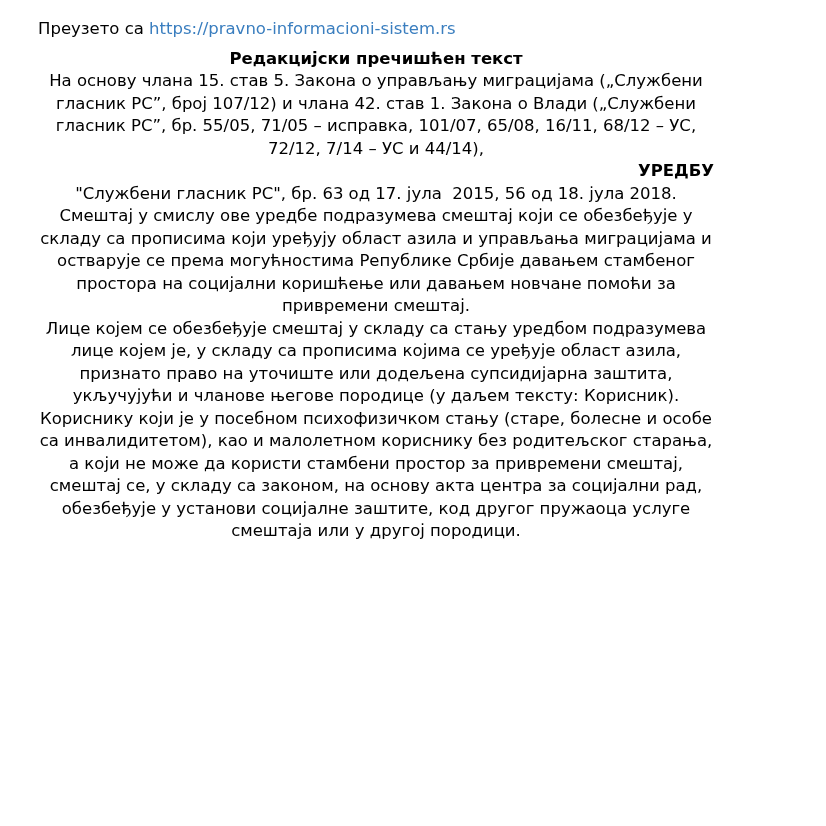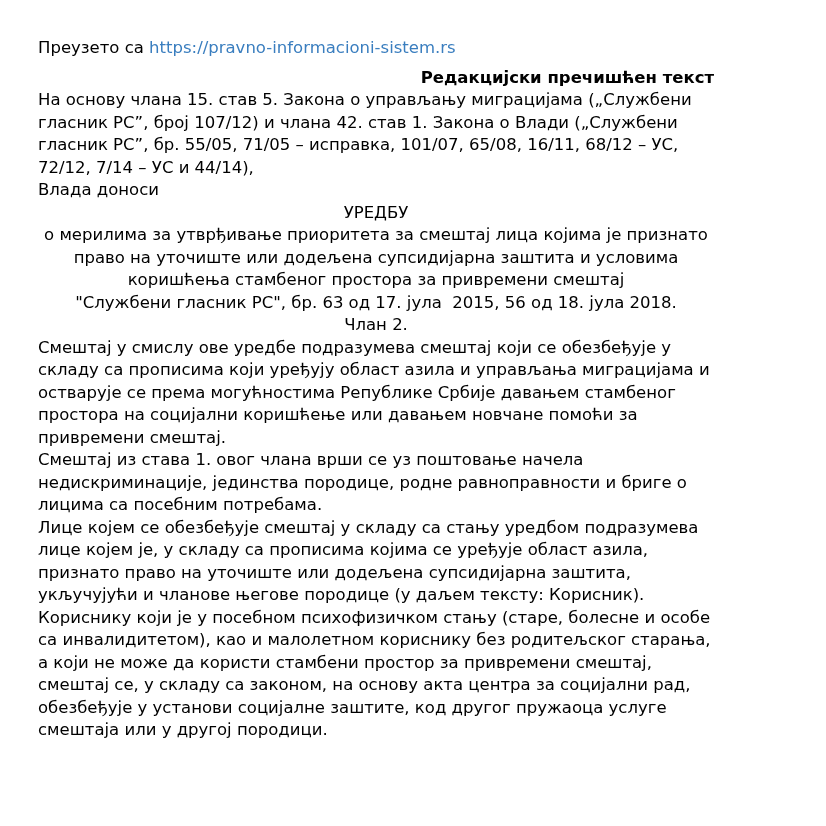--- a/index.html
+++ b/index.html
@@ -7,64 +7,60 @@
   body {
     width: 826px;
     height: 826px;
     overflow: hidden;
     font-family: "DejaVu Sans", "Liberation Sans", sans-serif;
     font-size: 16.5px;
     line-height: 22.5px;
     color: #000000;
   }
   .page {
-    padding: 37px 38px 0 38px;
+    padding: 18px 38px 0 38px;
     width: 752px;
   }
   .source-line { margin-bottom: 7px; }
   .source-line a {
     color: #3a7ebf;
     text-decoration: none;
     cursor: pointer;
   }
   .edition-note {
     font-weight: bold;
-    text-align: right;
+    text-align: center;
   }
-  p.body-par { text-align: left; }
+  p.body-par { text-align: center; }
   .centered { text-align: center; }
-  .bold { font-weight: normal; }
+  .bold { font-weight: bold; text-align: right; }
   .gazette { text-align: center; white-space: pre-wrap; }
 </style>
 </head>
 <body>
 
 <div class="page">
 
   <div class="source-line">
     <span>Преузето са </span><a href="#">https://pravno-informacioni-sistem.rs</a>
   </div>
 
   <div class="edition-note">Редакцијски пречишћен текст</div>
 
   <p class="body-par">На основу члана 15. став 5. Закона о управљању миграцијама („Службени гласник РС”, број 107/12) и члана 42. став 1. Закона о Влади („Службени гласник РС”, бр. 55/05, 71/05 – исправка, 101/07, 65/08, 16/11, 68/12 – УС, 72/12, 7/14 – УС и 44/14),</p>
 
-  <p class="body-par">Влада доноси</p>
 
   <div class="centered bold">УРЕДБУ</div>
 
-  <div class="centered bold">о мерилима за утврђивање приоритета за смештај лица којима је признато право на уточиште или додељена супсидијарна заштита и условима коришћења стамбеног простора за привремени смештај</div>
 
   <div class="gazette">"Службени гласник РС", бр. 63 од 17. јула  2015, 56 од 18. јула 2018.</div>
 
 
 
-  <div class="centered">Члан 2.</div>
 
   <p class="body-par">Смештај у смислу ове уредбе подразумева смештај који се обезбеђује у складу са прописима који уређују област азила и управљања миграцијама и остварује се према могућностима Републике Србије давањем стамбеног простора на социјални коришћење или давањем новчане помоћи за привремени смештај.</p>
 
-  <p class="body-par">Смештај из става 1. овог члана врши се уз поштовање начела недискриминације, јединства породице, родне равноправности и бриге о лицима са посебним потребама.</p>
 
   <p class="body-par">Лице којем се обезбеђује смештај у складу са стању уредбом подразумева лице којем је, у складу са прописима којима се уређује област азила, признато право на уточиште или додељена супсидијарна заштита, укључујући и чланове његове породице (у даљем тексту: Корисник).</p>
 
   <p class="body-par">Кориснику који је у посебном психофизичком стању (старе, болесне и особе са инвалидитетом), као и малолетном кориснику без родитељског старања, а који не може да користи стамбени простор за привремени смештај, смештај се, у складу са законом, на основу акта центра за социјални рад, обезбеђује у установи социјалне заштите, код другог пружаоца услуге смештаја или у другој породици.</p>
 
 </div>
 
 </body></html>

